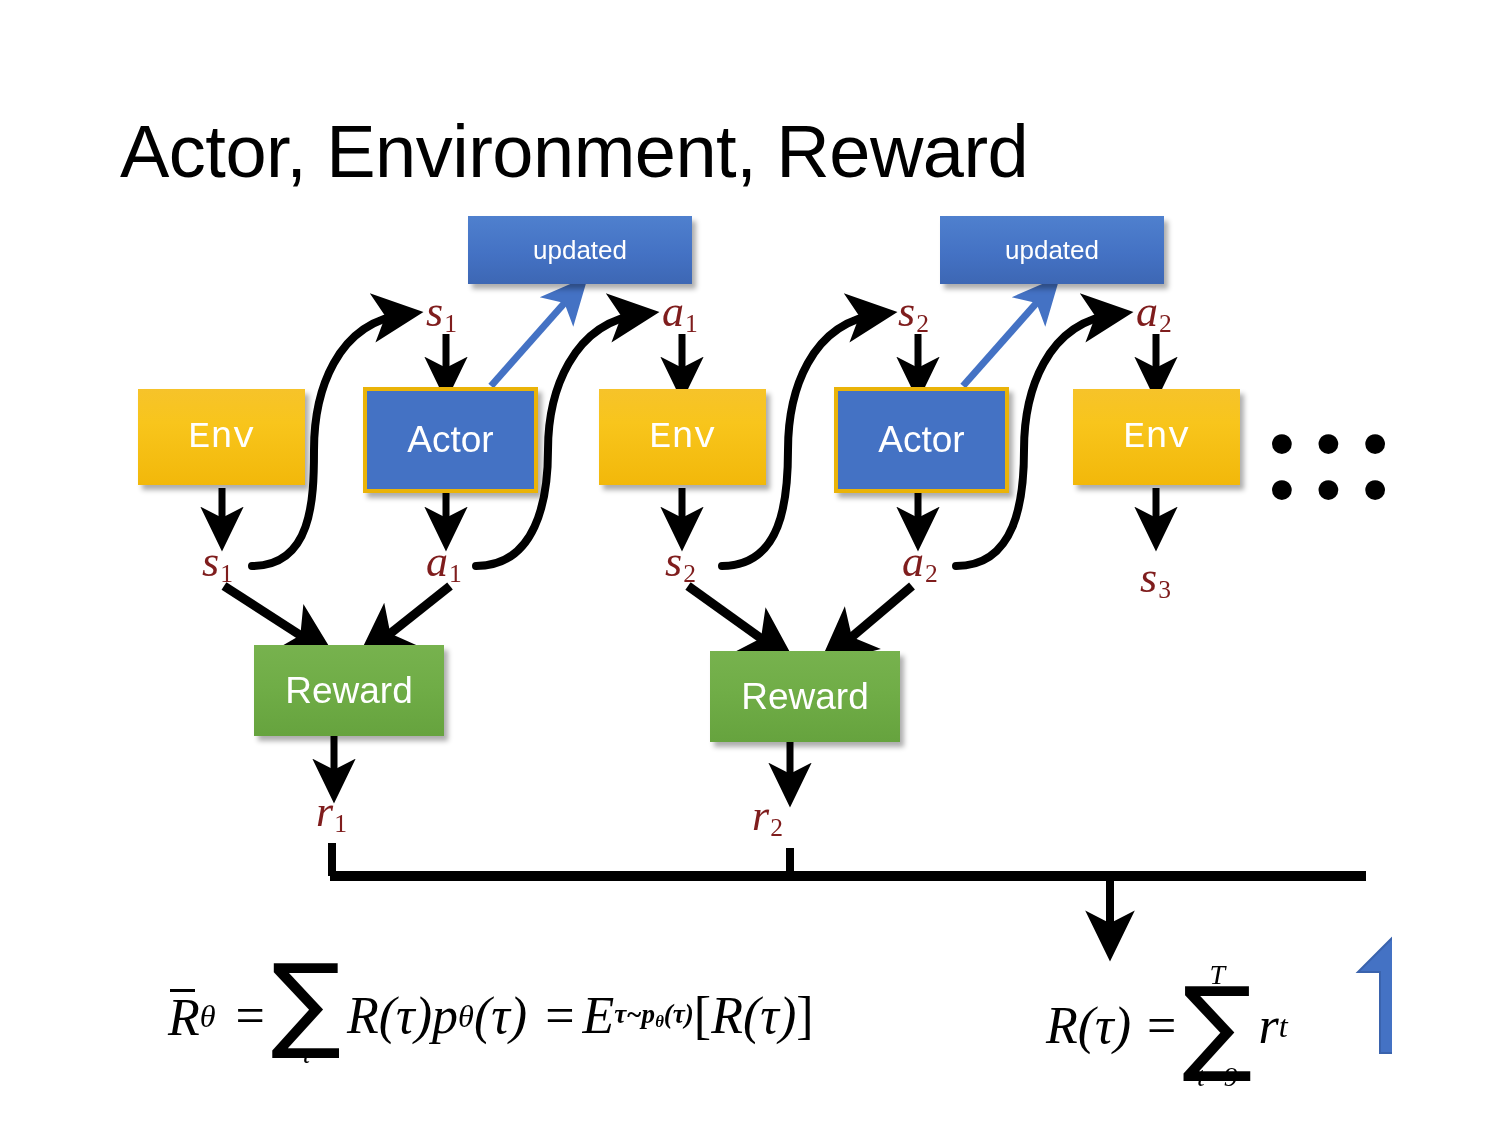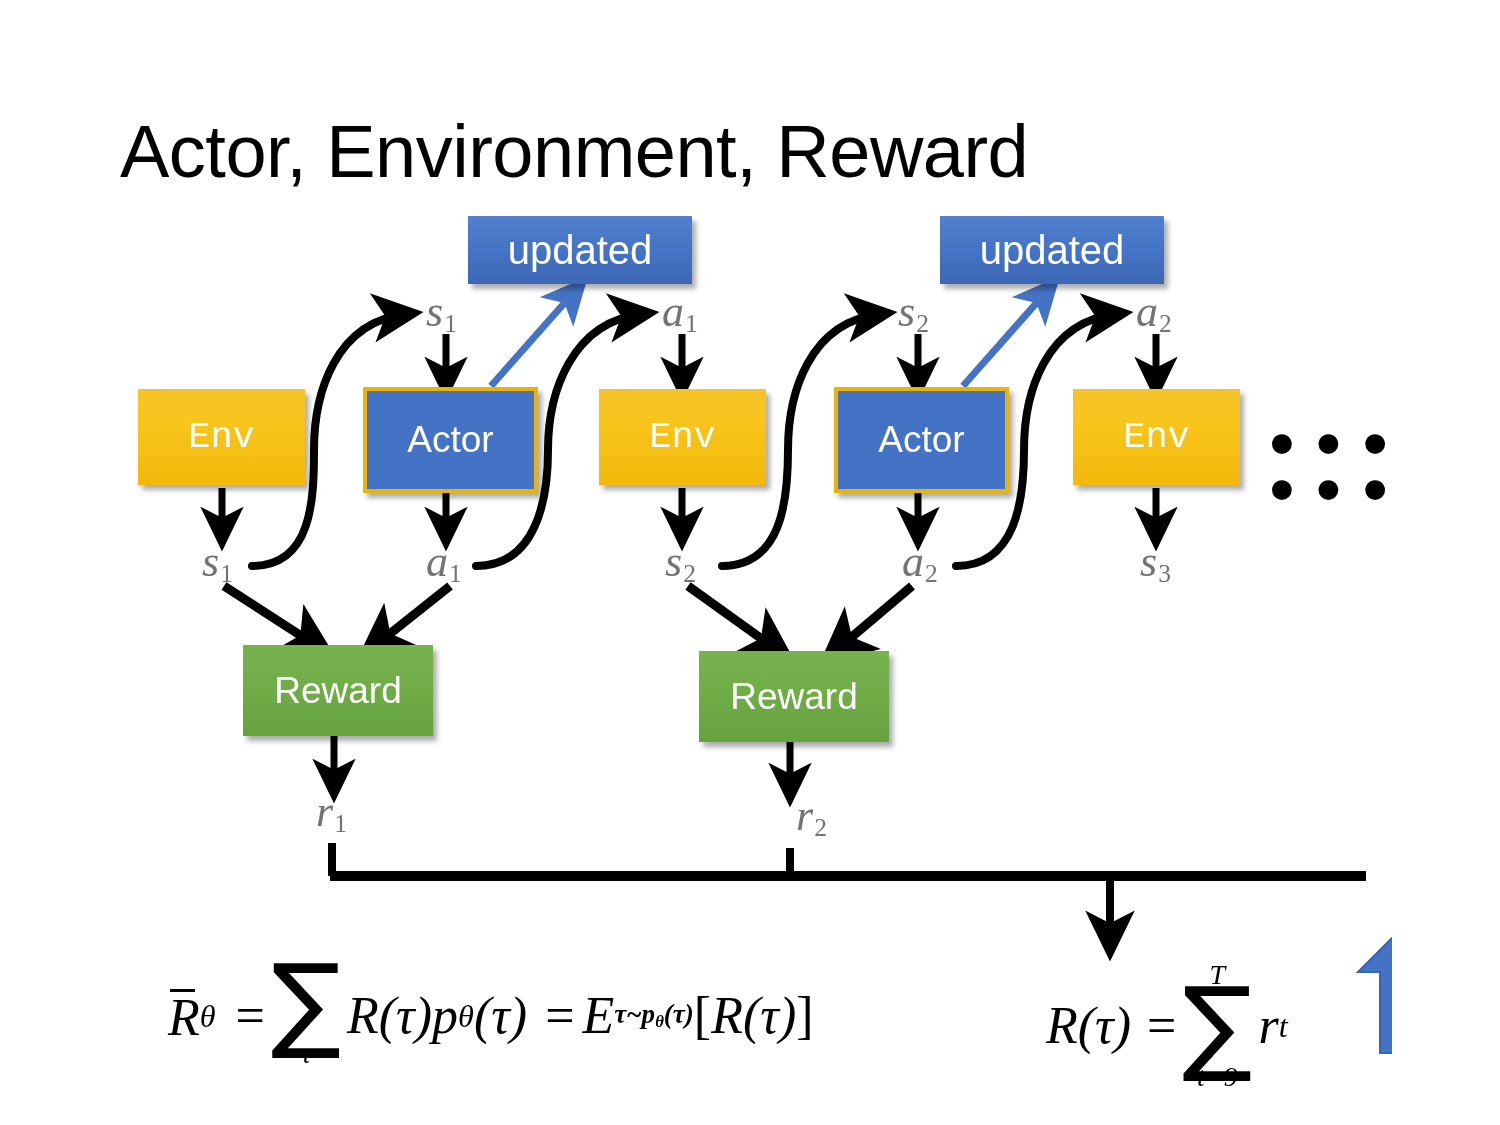--- a/index.html
+++ b/index.html
@@ -25,29 +25,30 @@
     background:linear-gradient(180deg,#F6C32A 0%,#F8C51C 35%,#F2B80A 100%);
     font-size:37px;
     font-family:Liberation Mono, monospace;
   }
   .node-actor{
     background:#4472C4;border:4px solid #eab308;font-size:37px;
   }
   .node-reward{
     background:linear-gradient(180deg,#77B24E 0%,#70AD47 45%,#66A33E 100%);
     font-size:37px;
+    margin-left:11px;
   }
   .node-updated{
     background:linear-gradient(180deg,#4F80CE 0%,#4472C4 55%,#3D67B4 100%);
-    font-size:40px;
+    font-size:26px;
   }
 
   .mlabel{
     position:absolute;font-family:"Liberation Serif", serif;font-style:italic;
-    color:#737373;white-space:nowrap;line-height:1;
+    color:#7f1d1d;white-space:nowrap;line-height:1;
   }
   .mlabel sub{font-size:0.58em;font-style:normal;vertical-align:-0.22em;margin-left:1px;}
   .sz{font-size:44px;}
 
   .dots{
     position:absolute;left:1268px;top:418px;
     font-family:"Liberation Sans", sans-serif;font-size:46px;
     color:#000;letter-spacing:3px;line-height:1;font-weight:700;
   }
 
@@ -226,28 +227,28 @@
   </div>
   <div class="mlabel sz" style="left:426px;top:540px;">
     <span>a</span><sub>1</sub>
   </div>
   <div class="mlabel sz" style="left:665px;top:540px;">
     <span>s</span><sub>2</sub>
   </div>
   <div class="mlabel sz" style="left:902px;top:540px;">
     <span>a</span><sub>2</sub>
   </div>
-  <div class="mlabel sz" style="left:1140px;top:540px;">
+  <div class="mlabel sz" style="left:1140px;top:556px;">
     <span>s</span><sub>3</sub>
   </div>
 
   <div class="mlabel sz" style="left:316px;top:790px;">
     <span>r</span><sub>1</sub>
   </div>
-  <div class="mlabel sz" style="left:796px;top:794px;">
+  <div class="mlabel sz" style="left:752px;top:794px;">
     <span>r</span><sub>2</sub>
   </div>
 
 
   <div class="formula" style="left:168px;top:962px;font-size:52px;">
     <span class="ovb it">
       <span class="bar"></span><span class="ch">R</span>
     </span>
       <span class="sub it">θ</span>
     <span style="width:20px;"></span>

